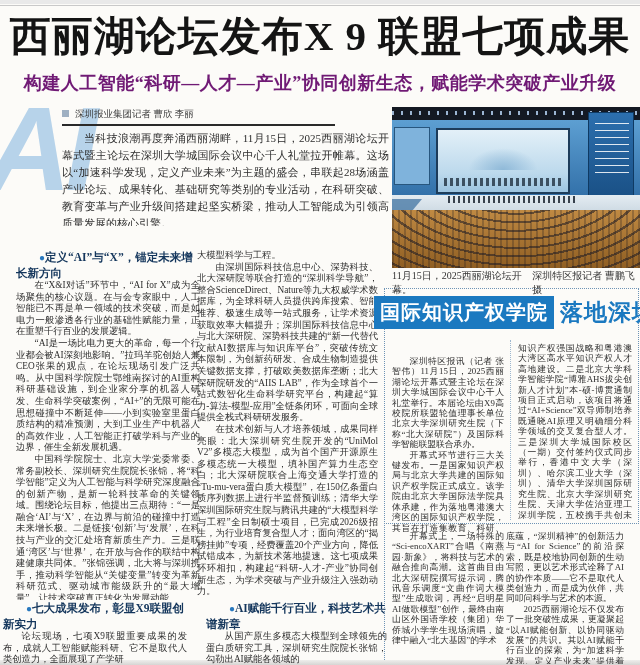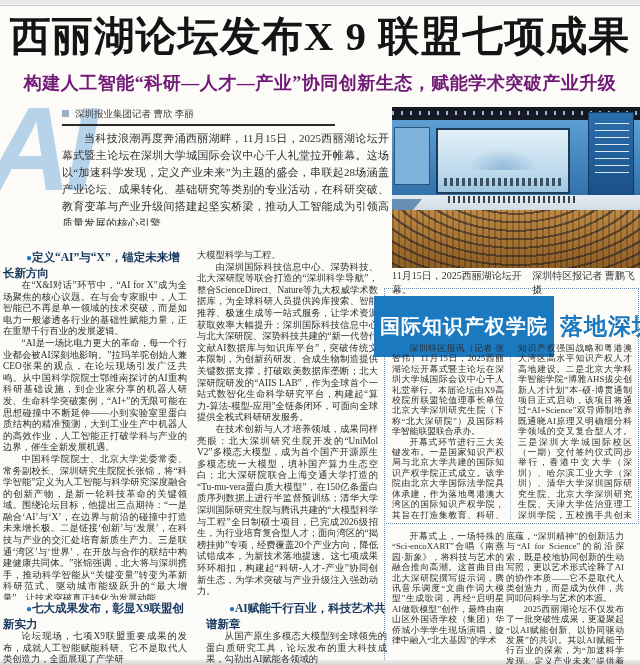--- a/index.html
+++ b/index.html
@@ -25,21 +25,21 @@
   #lede{left:62px;top:126px;width:327px;height:96px;font-size:11px;line-height:17px;
     text-align:justify;z-index:1;overflow:hidden;}
   #lede p{margin:0;text-indent:2em;}
   
   .bodycol{font-size:9.3px;line-height:11.6px;text-align:justify;overflow:hidden;z-index:1;}
   .bodycol p{margin:0;text-indent:2em;}
   .bodycol p.noindent{text-indent:0;}
   .sechead{font-size:11.5px;line-height:14.5px;font-weight:bold;color:#14365c;
     text-indent:1.5em;text-align:left;margin:0 0 2px 0;}
   .sechead .dot{color:#2878be;font-size:10px;}
-  #col1{left:3px;top:246px;width:184px;height:350px;}
+  #col1{left:16px;top:246px;width:184px;height:350px;}
   #col2{left:197px;top:246px;width:181px;height:350px;}
   #col1b{left:3px;top:597px;width:184px;height:66px;}
   #col2b{left:206px;top:597px;width:181px;height:66px;}
   
   #photo{left:392px;top:103px;width:248px;height:161px;background:#3f7fb5;overflow:hidden;}
   .ph{position:absolute;}
   #ph-top{left:0;top:0;width:248px;height:13px;background:#141923;}
   #ph-top-lights{left:0;top:4px;width:248px;height:4px;
     background:repeating-linear-gradient(90deg,rgba(190,220,255,.8) 0 2px,transparent 2px 9px);}
   #ph-wall{left:0;top:13px;width:248px;height:82px;background:linear-gradient(#5d9fd2,#2f6da6);}
@@ -72,26 +72,26 @@
   .vdots{width:0;border-left:1px dotted #6e93b5;}
   .hdots{height:0;border-top:1px dotted #6e93b5;}
   #vd-main{left:384px;top:284px;height:376px;}
   #vd-right{left:638px;top:284px;height:236px;}
   #hd-top{left:384px;top:284px;width:255px;}
   #hd-bottom{left:384px;top:519px;width:255px;}
   #vd-boxmid{left:510px;top:336px;height:180px;border-left:1px dotted #9db7cf;}
   
   #box-title{left:392px;top:292px;width:246px;display:flex;align-items:center;justify-content:center;gap:6px;z-index:1;}
   #box-title .t1{background:#1b79c0;color:#ffffff;font-size:20px;font-weight:bold;
-    padding:17px 6px;letter-spacing:1px;white-space:nowrap;}
+    padding:3px 6px;letter-spacing:1px;white-space:nowrap;}
   #box-title .t2{color:#1b79c0;font-size:23px;font-weight:bold;letter-spacing:1px;white-space:nowrap;}
   .boxcol{font-size:8.8px;line-height:10.4px;text-align:justify;overflow:hidden;z-index:1;}
   .boxcol p{margin:0;text-indent:2em;}
   .boxcol p.noindent{text-indent:0;}
-  #boxA{left:392px;top:339px;width:112px;height:176px;}
+  #boxA{left:392px;top:352px;width:112px;height:176px;}
   #boxB{left:518px;top:339px;width:114px;height:176px;}
   #colC{left:392px;top:527px;width:112px;height:133px;}
   #colD{left:506px;top:527px;width:118px;height:133px;}
   #bottombar{left:0;top:656px;width:640px;height:9px;background:linear-gradient(#efeeec,#c2c1bf);}
 </style>
 </head>
 <body>
 
 <div id="paper">
 
@@ -140,21 +140,21 @@
     <p>论坛现场，七项X9联盟重要成果的发布，成就人工智能赋能科研、它不是取代人类创造力，全面展现了产学研</p>
   </div>
 
   <div class="abs bodycol" id="col2">
     <p class="noindent">大模型科学与工程。</p>
     <p>由深圳国际科技信息中心、深势科技、北大深研院等联合打造的“深圳科学导航”，整合ScienceDirect、Nature等九大权威学术数据库，为全球科研人员提供跨库搜索、智能推荐、极速生成等一站式服务，让学术资源获取效率大幅提升；深圳国际科技信息中心与北大深研院、深势科技共建的“新一代替代文献AI数据库与知识库平台”，突破传统文本限制，为创新药研发、合成生物制造提供关键数据支撑，打破欧美数据库垄断；北大深研院研发的“AIIS LAB”，作为全球首个一站式数智化生命科学研究平台，构建起“算力-算法-模型-应用”全链条闭环，可面向全球提供全栈式科研研发服务。</p>
     <p>在技术创新与人才培养领域，成果同样亮眼：北大深圳研究生院开发的“UniMol V2”多模态大模型，成为首个国产开源原生多模态统一大模型，填补国产算力生态空白；北大深研院联合上海交通大学打造的“Tu-mu-vera蛋白质大模型”，在150亿条蛋白质序列数据上进行半监督预训练；清华大学深圳国际研究生院与腾讯共建的“大模型科学与工程”全日制硕士项目，已完成2026级招生，为行业培育复合型人才；面向湾区的“揭榜挂帅”专项，经费覆盖20个产业方向，降低试错成本，为新技术落地提速。这七项成果环环相扣，构建起“科研-人才-产业”协同创新生态，为学术突破与产业升级注入强劲动力。</p>
   </div>
   <div class="abs bodycol" id="col2b">
     <p class="sechead"><span class="dot">●</span><span>AI赋能千行百业，科技艺术共谱新章</span></p>
-    <p>从国产原生多模态大模型到全球领先的蛋白质研究工具，论坛发布的重大科技成果，勾勒出AI赋能各领域的</p>
+    <p>从国产原生多模态大模型到全球领先的蛋白质研究工具，深圳研究生院院长张锦，勾勒出AI赋能各领域的</p>
   </div>
 
   <div class="abs vdots" id="vd-main"></div>
   <div class="abs vdots" id="vd-right"></div>
   <div class="abs hdots" id="hd-top"></div>
   <div class="abs hdots" id="hd-bottom"></div>
   <div class="abs" id="vd-boxmid"></div>
 
   <div class="abs" id="box-title">
     <span class="t1">国际知识产权学院</span>

